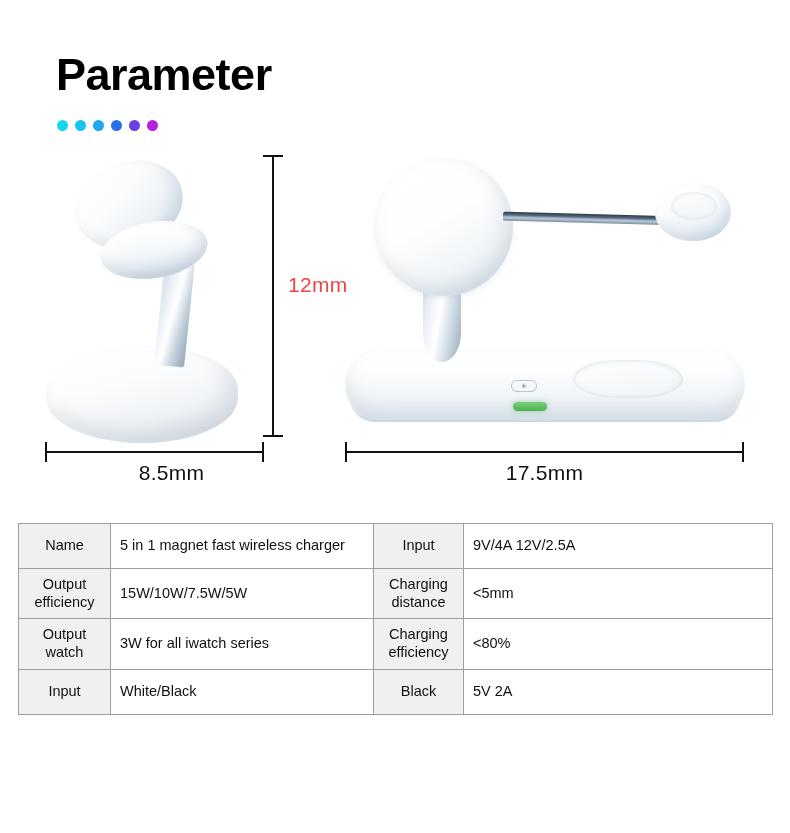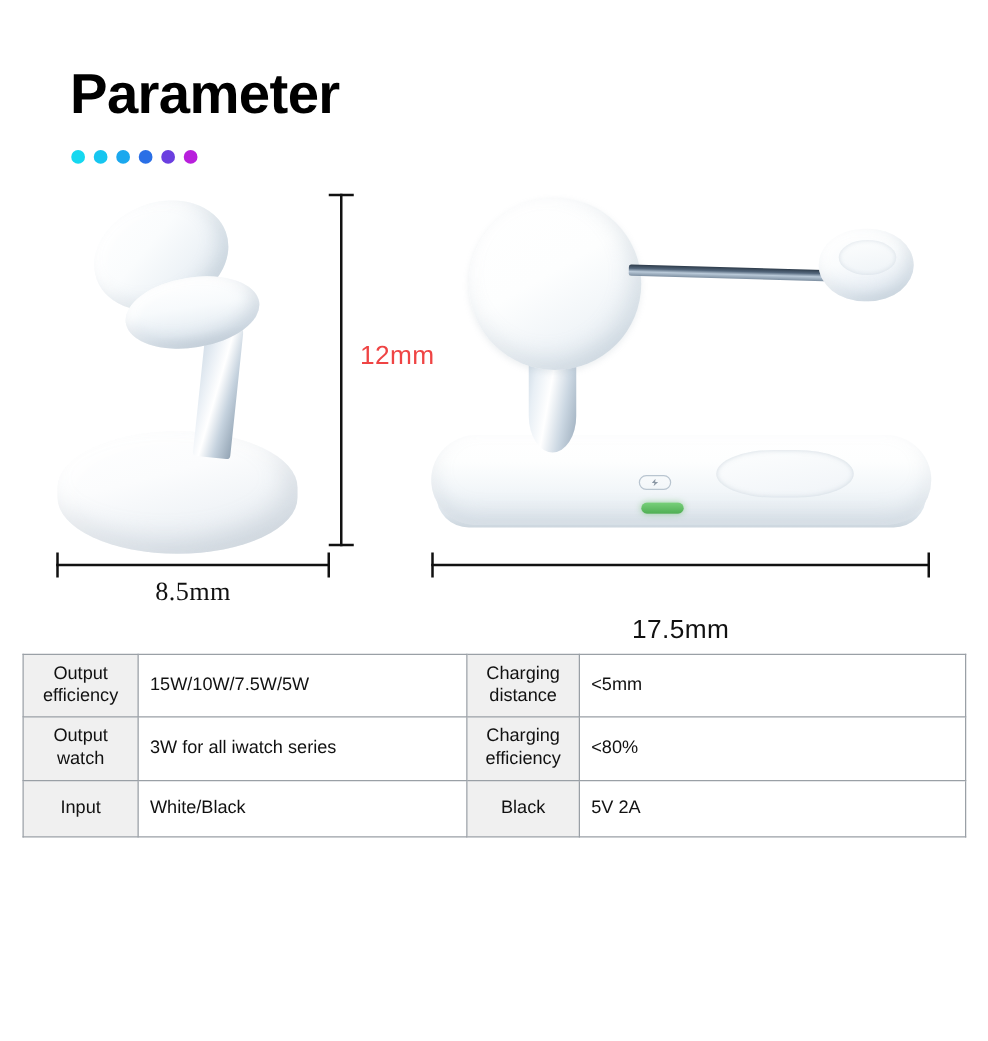--- a/index.html
+++ b/index.html
@@ -156,23 +156,23 @@
   .dim-h { position: absolute; height: 2px; background: #111; }
   .dim-h::before, .dim-h::after {
     content: ""; position: absolute; top: -9px; width: 2px; height: 20px; background: #111;
   }
   .dim-h::before { left: 0; }
   .dim-h::after { right: 0; }
   .dim-h-label {
     position: absolute; font-size: 21px; color: #111; text-align: center; letter-spacing: .3px;
   }
   .dim-left-line { left: 45px; top: 451px; width: 219px; }
-  .dim-left-label { left: 45px; top: 461px; width: 219px; font-family: Liberation Serif, serif; }
+  .dim-left-label { left: 62px; top: 461px; width: 219px; }
   .dim-right-line { left: 345px; top: 451px; width: 399px; }
-  .dim-right-label { left: 345px; top: 461px; width: 399px; margin-top: 31px; }
+  .dim-right-label { left: 345px; top: 461px; width: 399px; }
 
   
   .spec-wrap { position: absolute; left: 18px; top: 523px; width: 754px; }
   table.spec { width: 100%; border-collapse: collapse; table-layout: fixed; }
   table.spec td {
     border: 1px solid #9aa0a6;
     font-size: 14.5px;
     padding: 7px 9px;
     vertical-align: middle;
     line-height: 1.22;
@@ -243,20 +243,26 @@
   <div class="spec-wrap">
     <table class="spec">
       <colgroup>
         <col class="c1">
           <col class="c2">
           <col class="c3">
           <col class="c4">
       </colgroup>
       <tbody>
           <tr class="spec-row">
+            <td class="k">Name</td>
+            <td class="v">5 in 1 magnet fast wireless charger</td>
+            <td class="k">Input</td>
+            <td class="v">9V/4A 12V/2.5A</td>
+          </tr>
+          <tr class="spec-row">
             <td class="k">Output efficiency</td>
             <td class="v">15W/10W/7.5W/5W</td>
             <td class="k">Charging distance</td>
             <td class="v">&lt;5mm</td>
           </tr>
           <tr class="spec-row">
             <td class="k">Output watch</td>
             <td class="v">3W for all iwatch series</td>
             <td class="k">Charging efficiency</td>
             <td class="v">&lt;80%</td>

